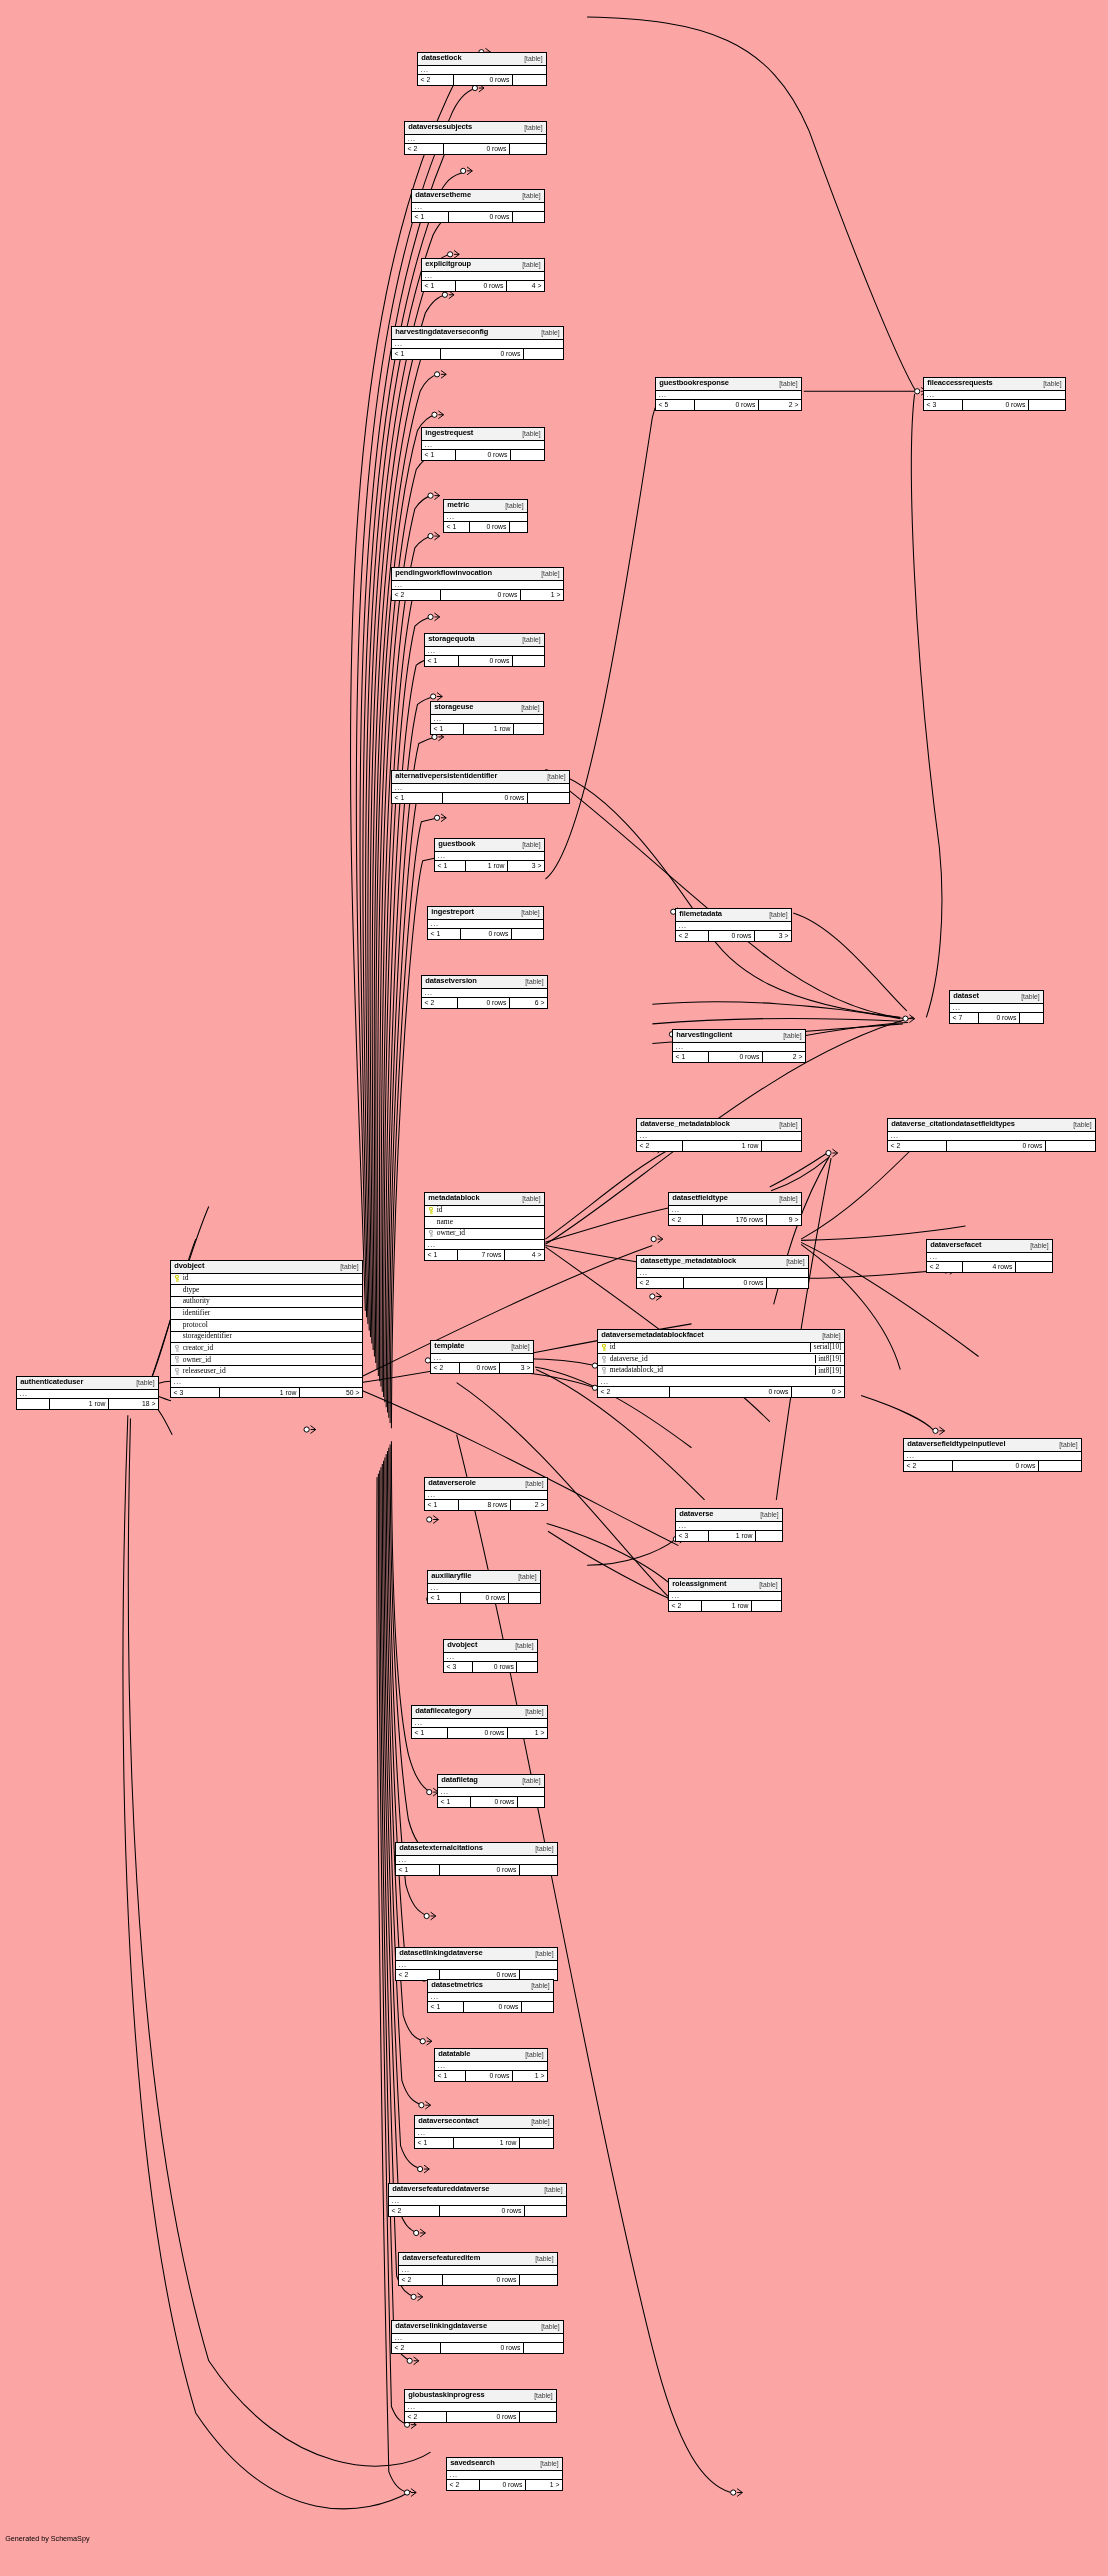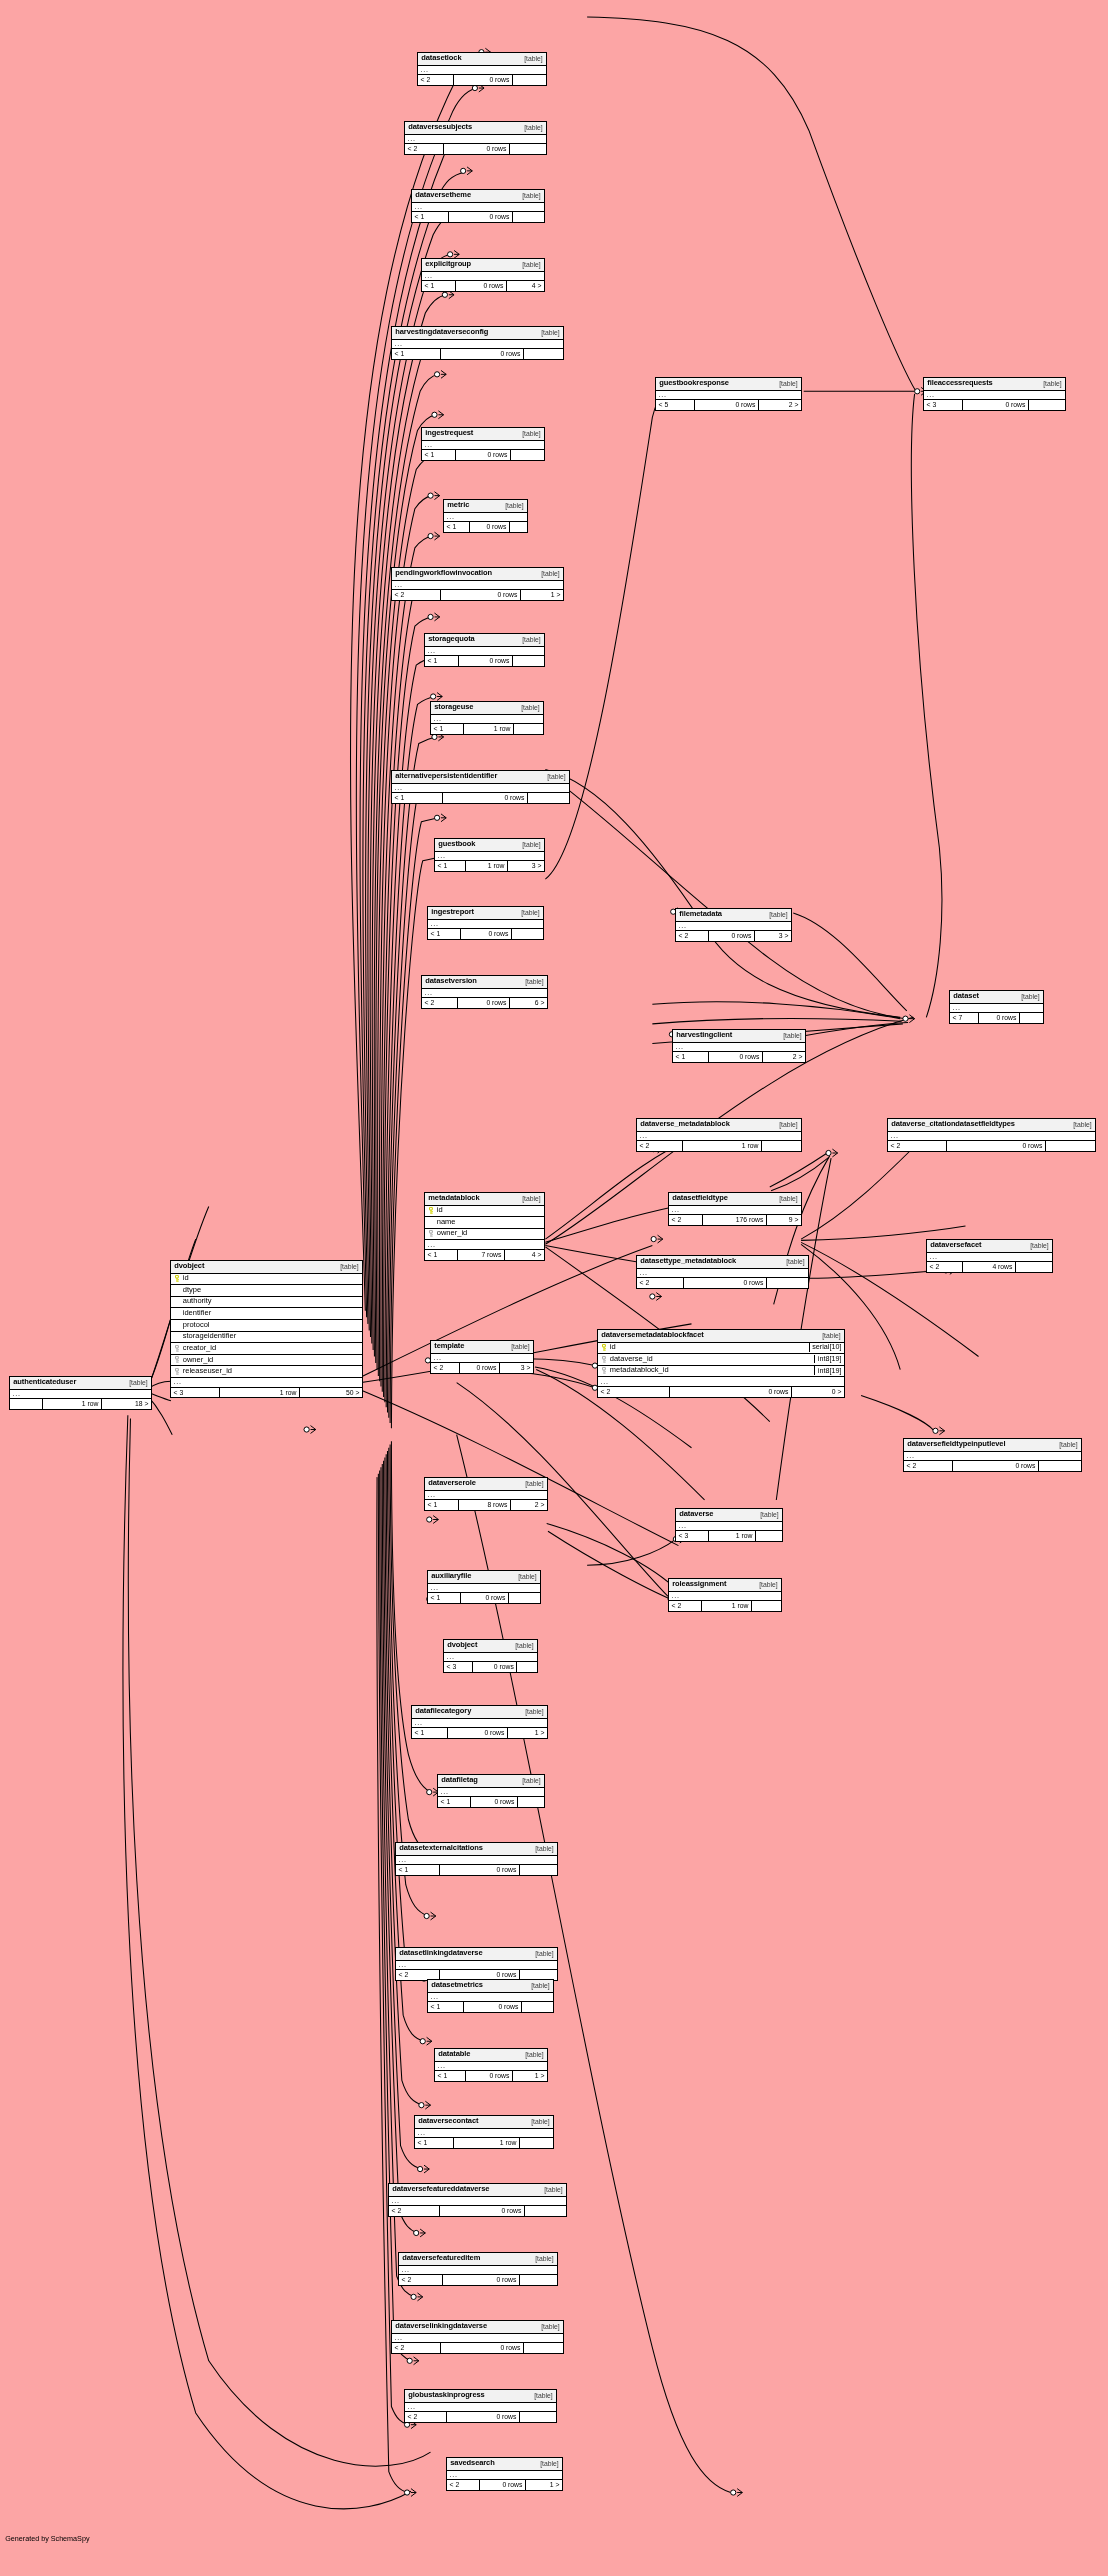--- a/index.html
+++ b/index.html
@@ -61,20 +61,21 @@
   }
   .col-row {
     display: flex;
     align-items: center;
     border-bottom: 0.7px solid #000000;
     padding: 0.7px 2.6px 1.3px 2.6px;
     white-space: nowrap;
     line-height: 1.15;
     min-height: 9px;
     box-sizing: border-box;
+    font-family: Liberation Serif, serif;
   }
   .col-row:last-child { }
   .col-key {
     width: 7.2px;
     display: inline-block;
     flex: 0 0 7.2px;
     text-align: center;
   }
   .col-name {
     flex: 1 1 auto;
@@ -824,21 +825,21 @@
         </div>
         <div class="node-rows">
           <div class="ellipsis-row">...</div>
         </div>
         <div class="node-foot">
           <div class="foot-cell foot-left" style="flex: 0 0 33px;">&lt; 2</div>
           <div class="foot-cell foot-mid">0 rows</div>
           <div class="foot-cell foot-right" style="flex: 0 0 36px;">1 &gt;</div>
         </div>
       </div>
-      <div class="node" style="left: 9px; top: 1376px; width: 143px;">
+      <div class="node" style="left: 16px; top: 1376px; width: 143px;">
         <div class="node-title">
           <span class="tname">authenticateduser</span>
           <span class="ttag">[table]</span>
         </div>
         <div class="node-rows">
           <div class="ellipsis-row">...</div>
         </div>
         <div class="node-foot">
           <div class="foot-cell foot-left" style="flex: 0 0 33px;"></div>
           <div class="foot-cell foot-mid">1 row</div>

